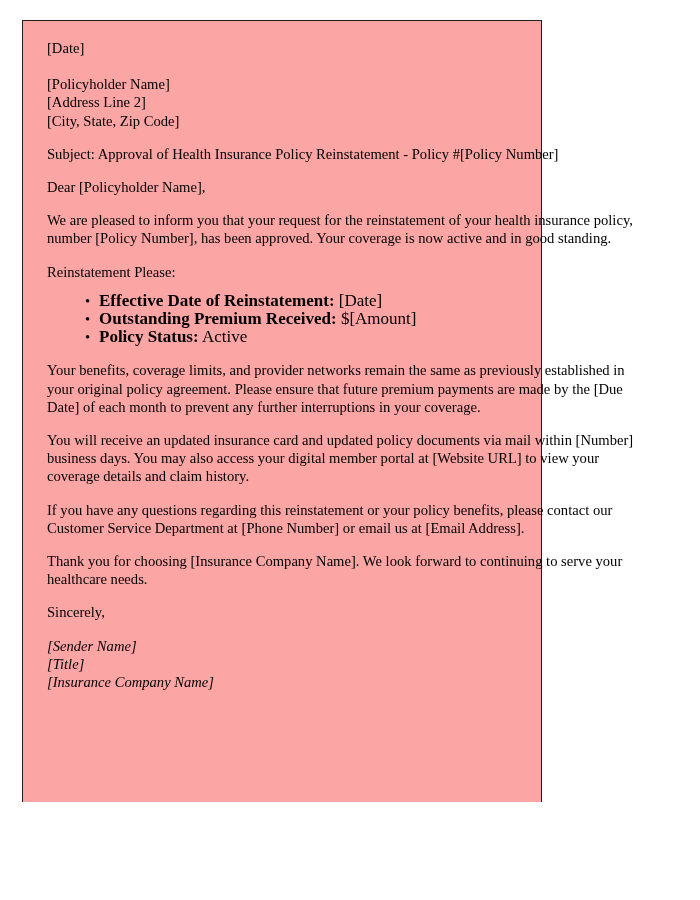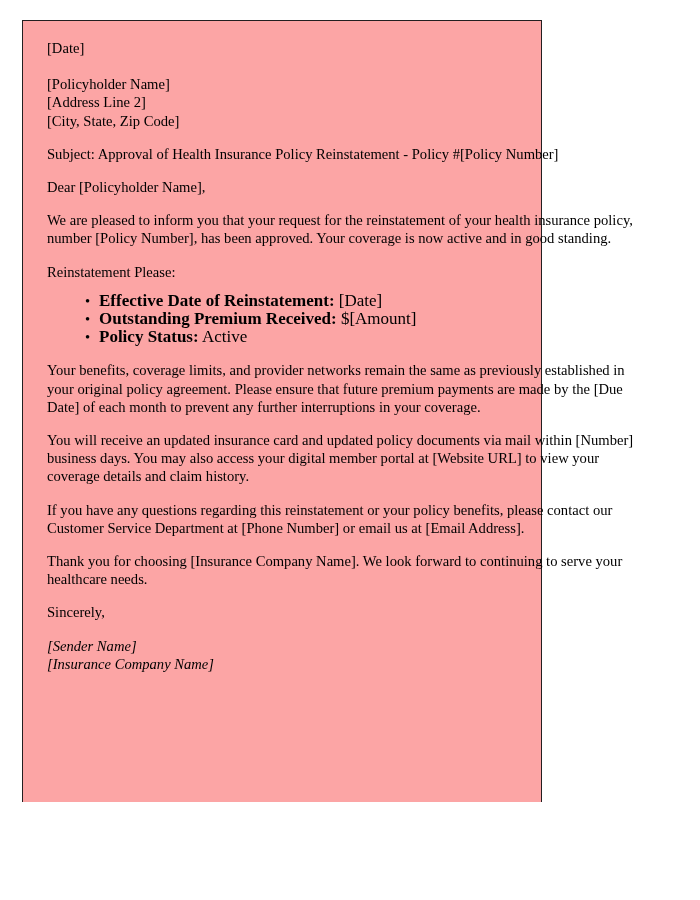--- a/index.html
+++ b/index.html
@@ -154,17 +154,18 @@
     <p class="doc-para">Thank you for choosing [Insurance Company Name]. We look forward to continuing to serve your healthcare needs.</p>
 
     <div class="block-gap-md"></div>
 
     <p class="doc-para">Sincerely,</p>
 
     <div class="block-gap-md"></div>
 
     <div class="sig-block">
       <p class="doc-line">[Sender Name]</p>
+      <p class="doc-line">[Title]</p>
       <p class="doc-line">[Insurance Company Name]</p>
     </div>
 
   </div>
 </div>
 
 </body></html>

